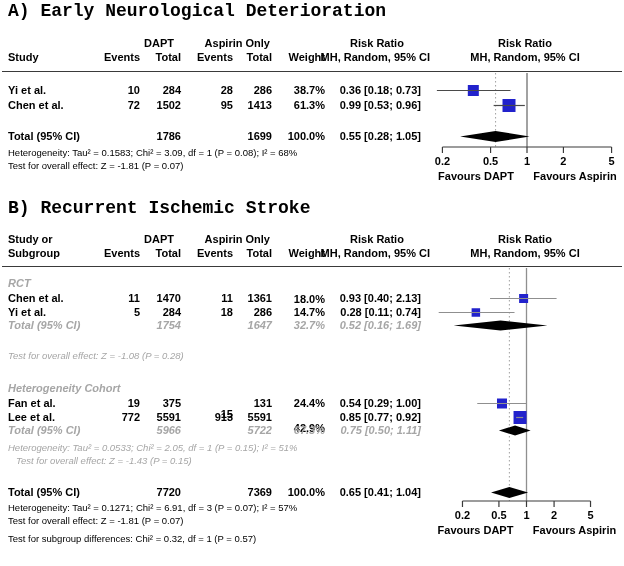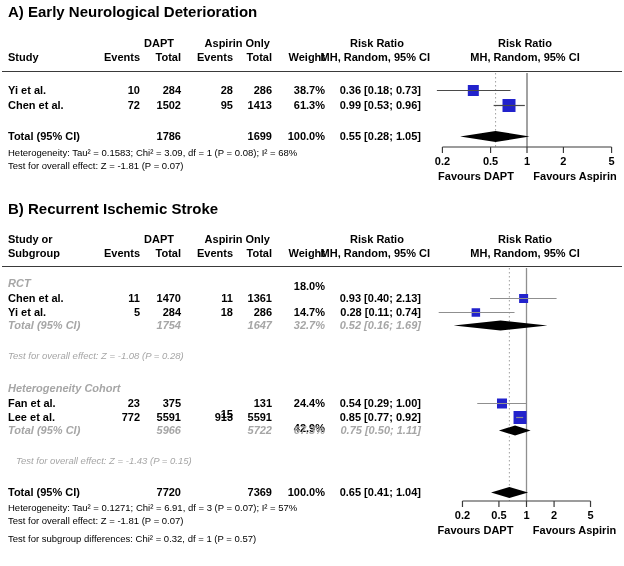--- a/index.html
+++ b/index.html
@@ -3,21 +3,21 @@
 <meta charset="utf-8">
 <style>
   html,body{margin:0;padding:0;background:#ffffff;}
   #canvas{
     position:relative;width:624px;height:566px;background:#ffffff;
     font-family:"Liberation Sans",sans-serif;color:#000;overflow:hidden;
   }
   .t{position:absolute;white-space:nowrap;font-size:11px;font-weight:bold;line-height:13px;}
   .r{text-align:right;}
   .ctr{transform:translateX(-50%);}
-  .title{font-size:15px;font-weight:bold;}
+  .title{font-size:18px;font-weight:bold;font-family:Liberation Mono, monospace;}
   .foot{font-size:9.5px;font-weight:normal;}
   .gray{color:#a6a6a6;font-style:italic;}
   .rule{position:absolute;left:2px;width:620px;height:1px;background:#3a3a3a;}
   svg{position:absolute;left:0;top:0;}
 </style>
 </head>
 <body>
 
 <div id="canvas">
 
@@ -126,55 +126,56 @@
     <div class="t r" style="right:299px;top:130px">100.0%</div>
     <div class="t r" style="right:203px;top:130px">0.55 [0.28; 1.05]</div>
     <div class="t foot" style="left:8px;top:146px">Heterogeneity: Tau² = 0.1583; Chi² = 3.09, df = 1 (P = 0.08); I² = 68%</div>
     <div class="t foot" style="left:8px;top:159px">Test for overall effect: Z = -1.81 (P = 0.07)</div>
     <div class="t gray" style="left:8px;top:277px">RCT</div>
     <div class="t" style="left:8px;top:292px">Chen et al.</div>
     <div class="t r" style="right:484px;top:292px">11</div>
     <div class="t r" style="right:443px;top:292px">1470</div>
     <div class="t r" style="right:391px;top:292px">11</div>
     <div class="t r" style="right:352px;top:292px">1361</div>
-    <div class="t r" style="right:299px;top:280px">18.0%</div>
+    <div class="t r" style="right:299px;top:293px">18.0%</div>
     <div class="t r" style="right:203px;top:292px">0.93 [0.40; 2.13]</div>
     <div class="t" style="left:8px;top:306px">Yi et al.</div>
     <div class="t r" style="right:484px;top:306px">5</div>
     <div class="t r" style="right:443px;top:306px">284</div>
     <div class="t r" style="right:391px;top:306px">18</div>
     <div class="t r" style="right:352px;top:306px">286</div>
     <div class="t r" style="right:299px;top:306px">14.7%</div>
     <div class="t r" style="right:203px;top:306px">0.28 [0.11; 0.74]</div>
     <div class="t gray" style="left:8px;top:319px">Total (95% CI)</div>
     <div class="t r gray" style="right:443px;top:319px">1754</div>
     <div class="t r gray" style="right:352px;top:319px">1647</div>
     <div class="t r gray" style="right:299px;top:319px">32.7%</div>
     <div class="t r gray" style="right:203px;top:319px">0.52 [0.16; 1.69]</div>
     <div class="t foot gray" style="left:8px;top:349px">Test for overall effect: Z = -1.08 (P = 0.28)</div>
     <div class="t gray" style="left:8px;top:382px">Heterogeneity Cohort</div>
     <div class="t" style="left:8px;top:397px">Fan et al.</div>
-    <div class="t r" style="right:484px;top:397px">23</div>
+    <div class="t r" style="right:484px;top:397px">19</div>
     <div class="t r" style="right:443px;top:397px">375</div>
     <div class="t r" style="right:391px;top:408px">15</div>
     <div class="t r" style="right:352px;top:397px">131</div>
     <div class="t r" style="right:299px;top:397px">24.4%</div>
     <div class="t r" style="right:203px;top:397px">0.54 [0.29; 1.00]</div>
     <div class="t" style="left:8px;top:411px">Lee et al.</div>
     <div class="t r" style="right:484px;top:411px">772</div>
     <div class="t r" style="right:443px;top:411px">5591</div>
     <div class="t r" style="right:391px;top:411px">913</div>
     <div class="t r" style="right:352px;top:411px">5591</div>
     <div class="t r" style="right:299px;top:422px">42.9%</div>
     <div class="t r" style="right:203px;top:411px">0.85 [0.77; 0.92]</div>
     <div class="t gray" style="left:8px;top:424px">Total (95% CI)</div>
     <div class="t r gray" style="right:443px;top:424px">5966</div>
     <div class="t r gray" style="right:352px;top:424px">5722</div>
     <div class="t r gray" style="right:299px;top:424px">67.3%</div>
     <div class="t r gray" style="right:203px;top:424px">0.75 [0.50; 1.11]</div>
+    <div class="t foot gray" style="left:8px;top:441px">Heterogeneity: Tau² = 0.0533; Chi² = 2.05, df = 1 (P = 0.15); I² = 51%</div>
     <div class="t foot gray" style="left:16px;top:454px">Test for overall effect: Z = -1.43 (P = 0.15)</div>
     <div class="t" style="left:8px;top:486px">Total (95% CI)</div>
     <div class="t r" style="right:443px;top:486px">7720</div>
     <div class="t r" style="right:352px;top:486px">7369</div>
     <div class="t r" style="right:299px;top:486px">100.0%</div>
     <div class="t r" style="right:203px;top:486px">0.65 [0.41; 1.04]</div>
     <div class="t foot" style="left:8px;top:501px">Heterogeneity: Tau² = 0.1271; Chi² = 6.91, df = 3 (P = 0.07); I² = 57%</div>
     <div class="t foot" style="left:8px;top:514px">Test for overall effect: Z = -1.81 (P = 0.07)</div>
     <div class="t foot" style="left:8px;top:532px">Test for subgroup differences: Chi² = 0.32, df = 1 (P = 0.57)</div>
   </div>

